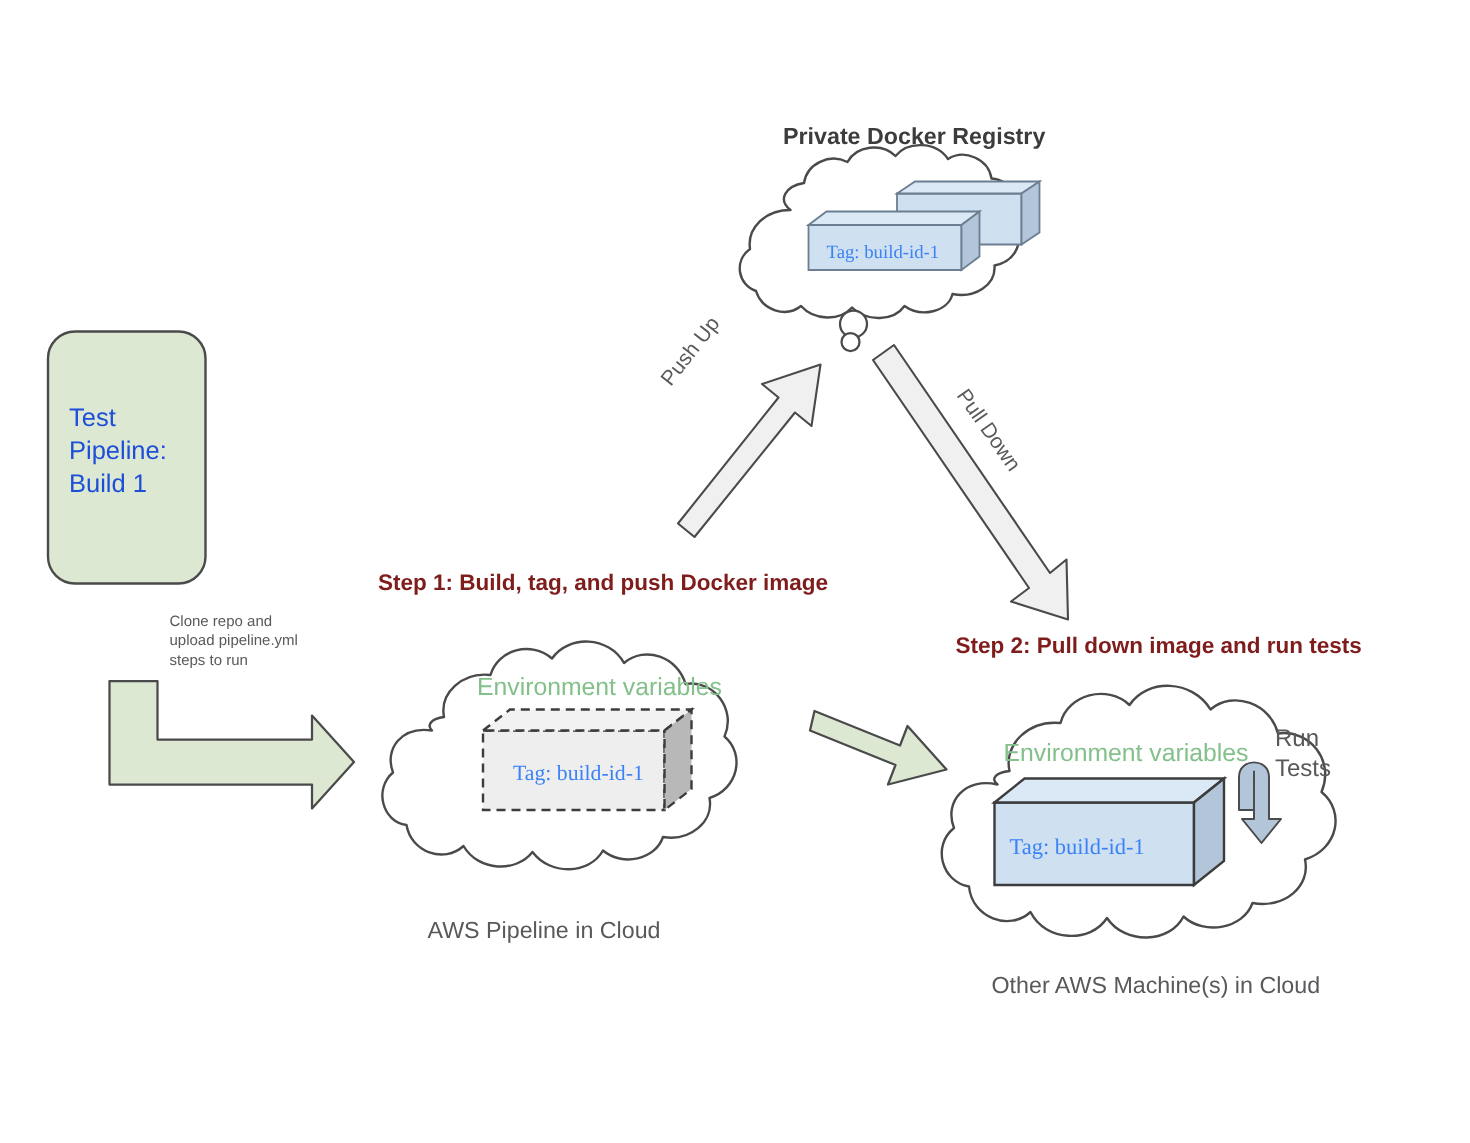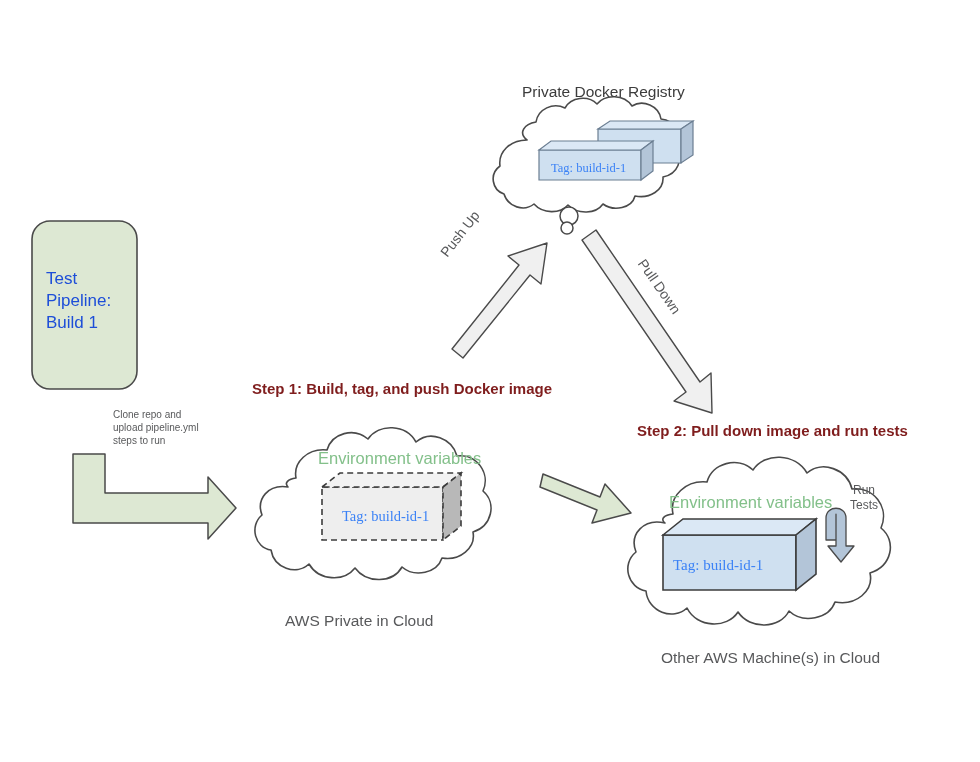--- a/index.html
+++ b/index.html
@@ -33,31 +33,31 @@
     font-family: "Liberation Sans", sans-serif;
     white-space: pre;
     line-height: 1.28;
   }
   .lbl-dark { color: #3c3c3c; }
   .lbl-bold { font-weight: bold; color: #7f1d1d; }
   .lbl-green { color: #83c08a; }
   .lbl-box   { color: #3b82f6; font-family: Liberation Serif, serif; }
 
   
-  #registry-title   { left: 522px; top: 82px;  font-size: 15.5px; }
+  #registry-title   { left: 522px; top: 82px;  font-size: 15.5px; font-weight: bold; }
   #pipeline-text    { left: 46px;  top: 268px; font-size: 17px; color: #1d4ed8; }
   #clone-text       { left: 113px; top: 409px; font-size: 10px; }
   #step1-title      { left: 252px; top: 379px; font-size: 15px; }
   #step2-title      { left: 637px; top: 421px; font-size: 15px; }
   #env-left         { left: 318px; top: 448px; font-size: 16.5px; }
   #env-right        { left: 669px; top: 492px; font-size: 16.5px; }
   #tag-registry     { left: 551px; top: 160px; font-size: 12.5px; }
   #tag-left         { left: 342px; top: 507px; font-size: 14.5px; }
   #tag-right        { left: 673px; top: 556px; font-size: 15px; }
-  #run-tests        { left: 850px; top: 483px; font-size: 12px; text-align: center; }
+  #run-tests        { left: 850px; top: 483px; font-size: 16px; }
   #aws-left-cap     { left: 285px; top: 611px; font-size: 15.5px; }
   #aws-right-cap    { left: 661px; top: 648px; font-size: 15.5px; }
 
   .rot-push { position: absolute; left: 437px; top: 250px; font-size: 14px;
               transform: rotate(-52deg); transform-origin: left top; color:#58595b; }
   .rot-pull { position: absolute; left: 648px; top: 256px; font-size: 14px;
               transform: rotate(55deg); transform-origin: left top; color:#58595b; }
 </style>
 </head>
 <body>
@@ -184,21 +184,21 @@
 
   <div class="lbl lbl-box" id="tag-registry">Tag: build-id-1</div>
 
   <div class="lbl lbl-box" id="tag-left">Tag: build-id-1</div>
 
   <div class="lbl lbl-box" id="tag-right">Tag: build-id-1</div>
 
   <div class="lbl" id="run-tests" style="white-space: pre-line;">Run
 Tests</div>
 
-  <div class="lbl" id="aws-left-cap">AWS Private in Cloud</div>
+  <div class="lbl" id="aws-left-cap">AWS Pipeline in Cloud</div>
 
   <div class="lbl" id="aws-right-cap">Other AWS Machine(s) in Cloud</div>
 
   <div class="rot-push">Push Up</div>
 
   <div class="rot-pull">Pull Down</div>
 
 </div>
 
 </body></html>

